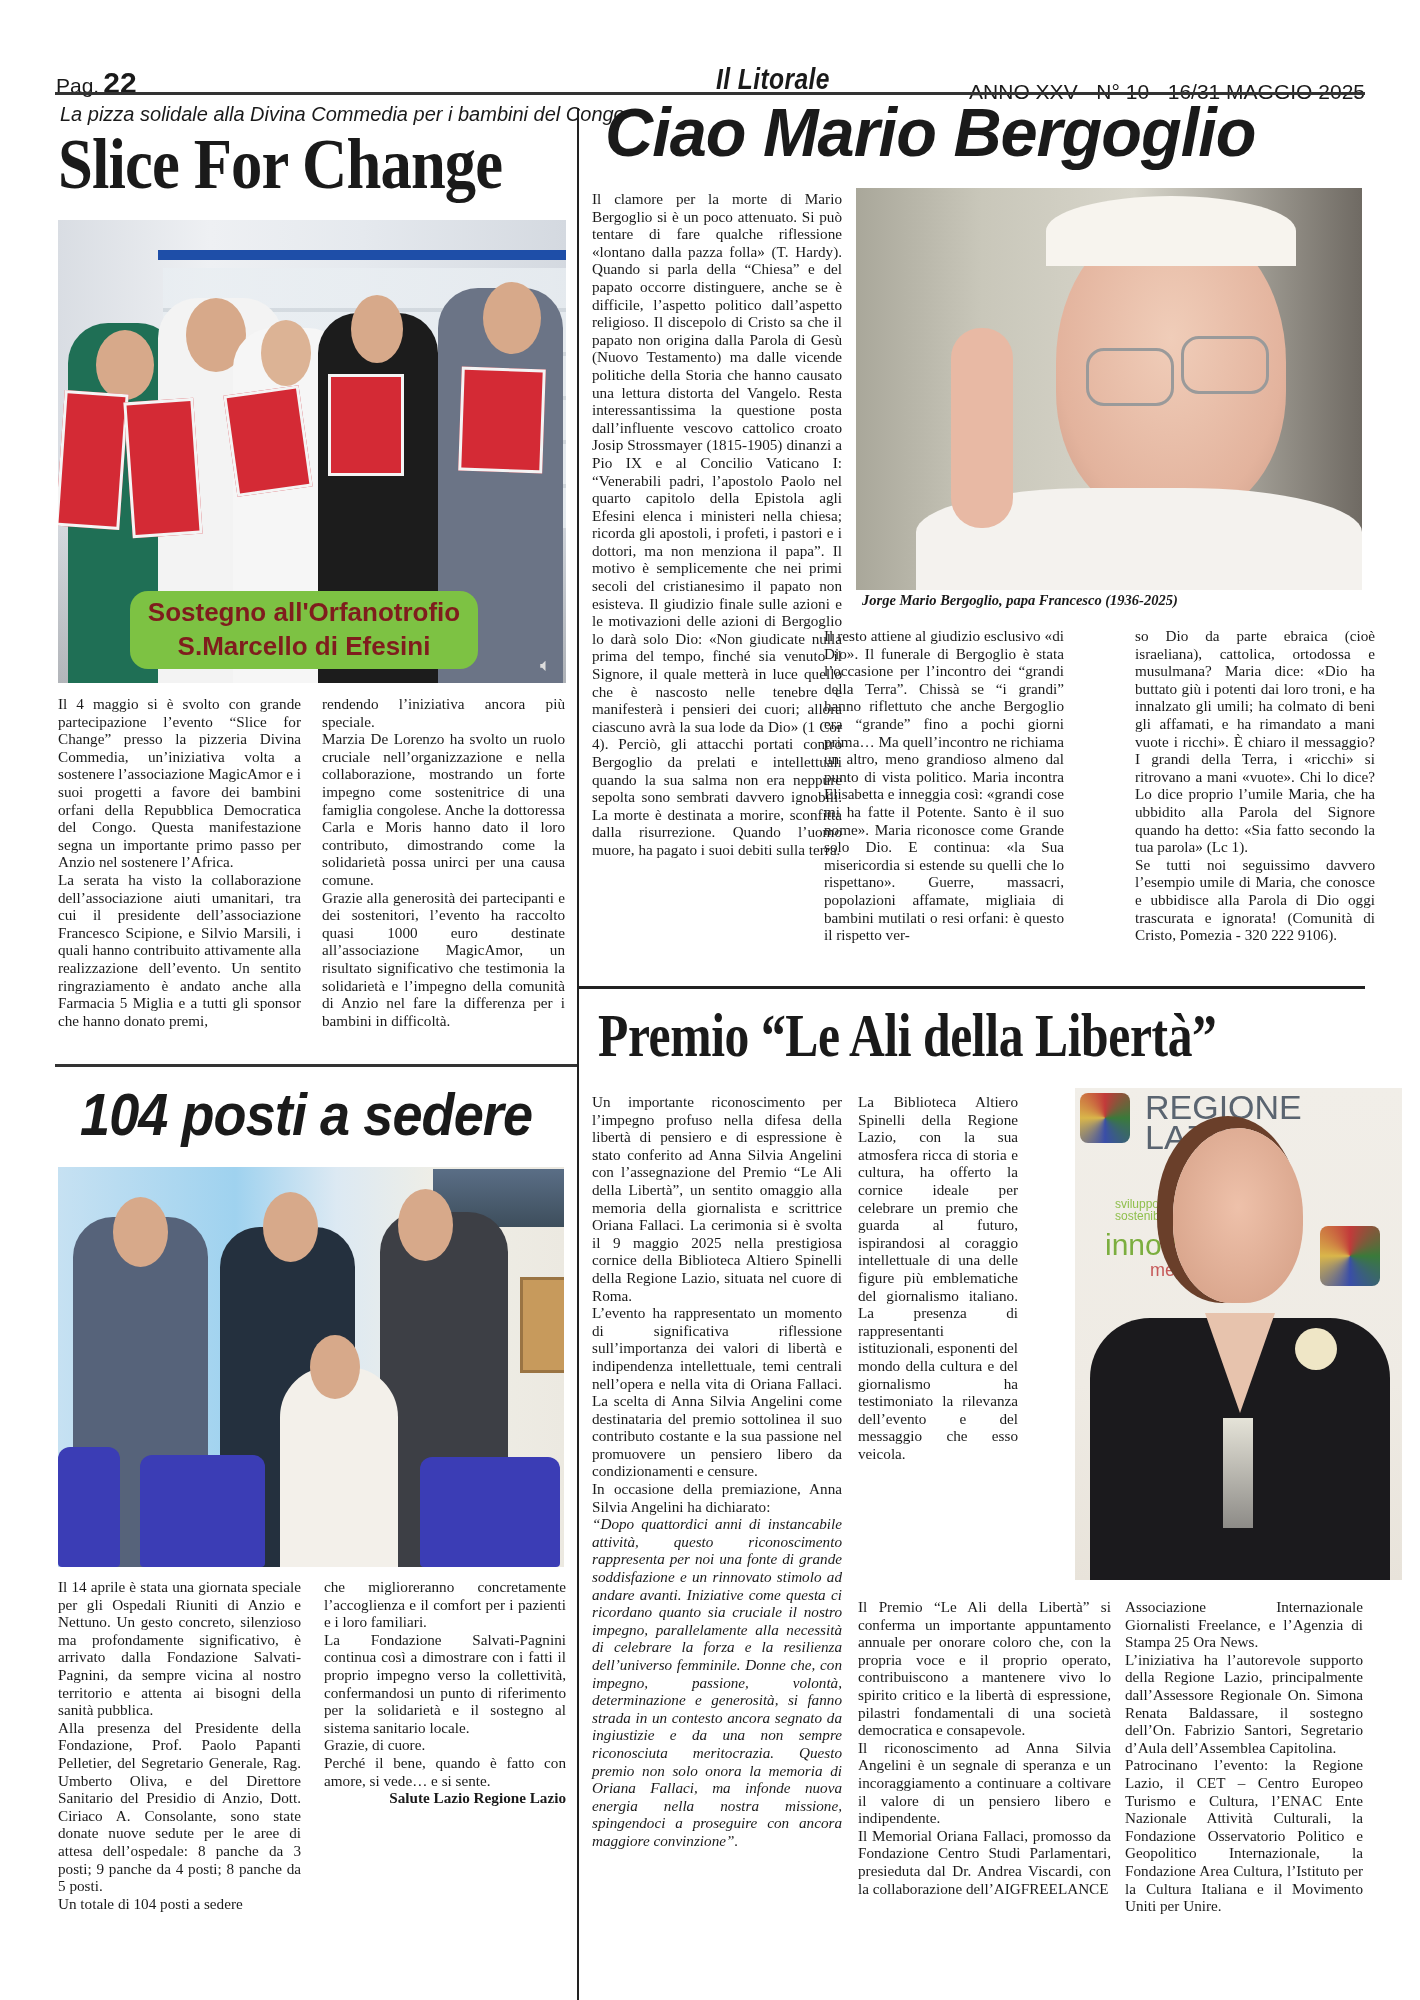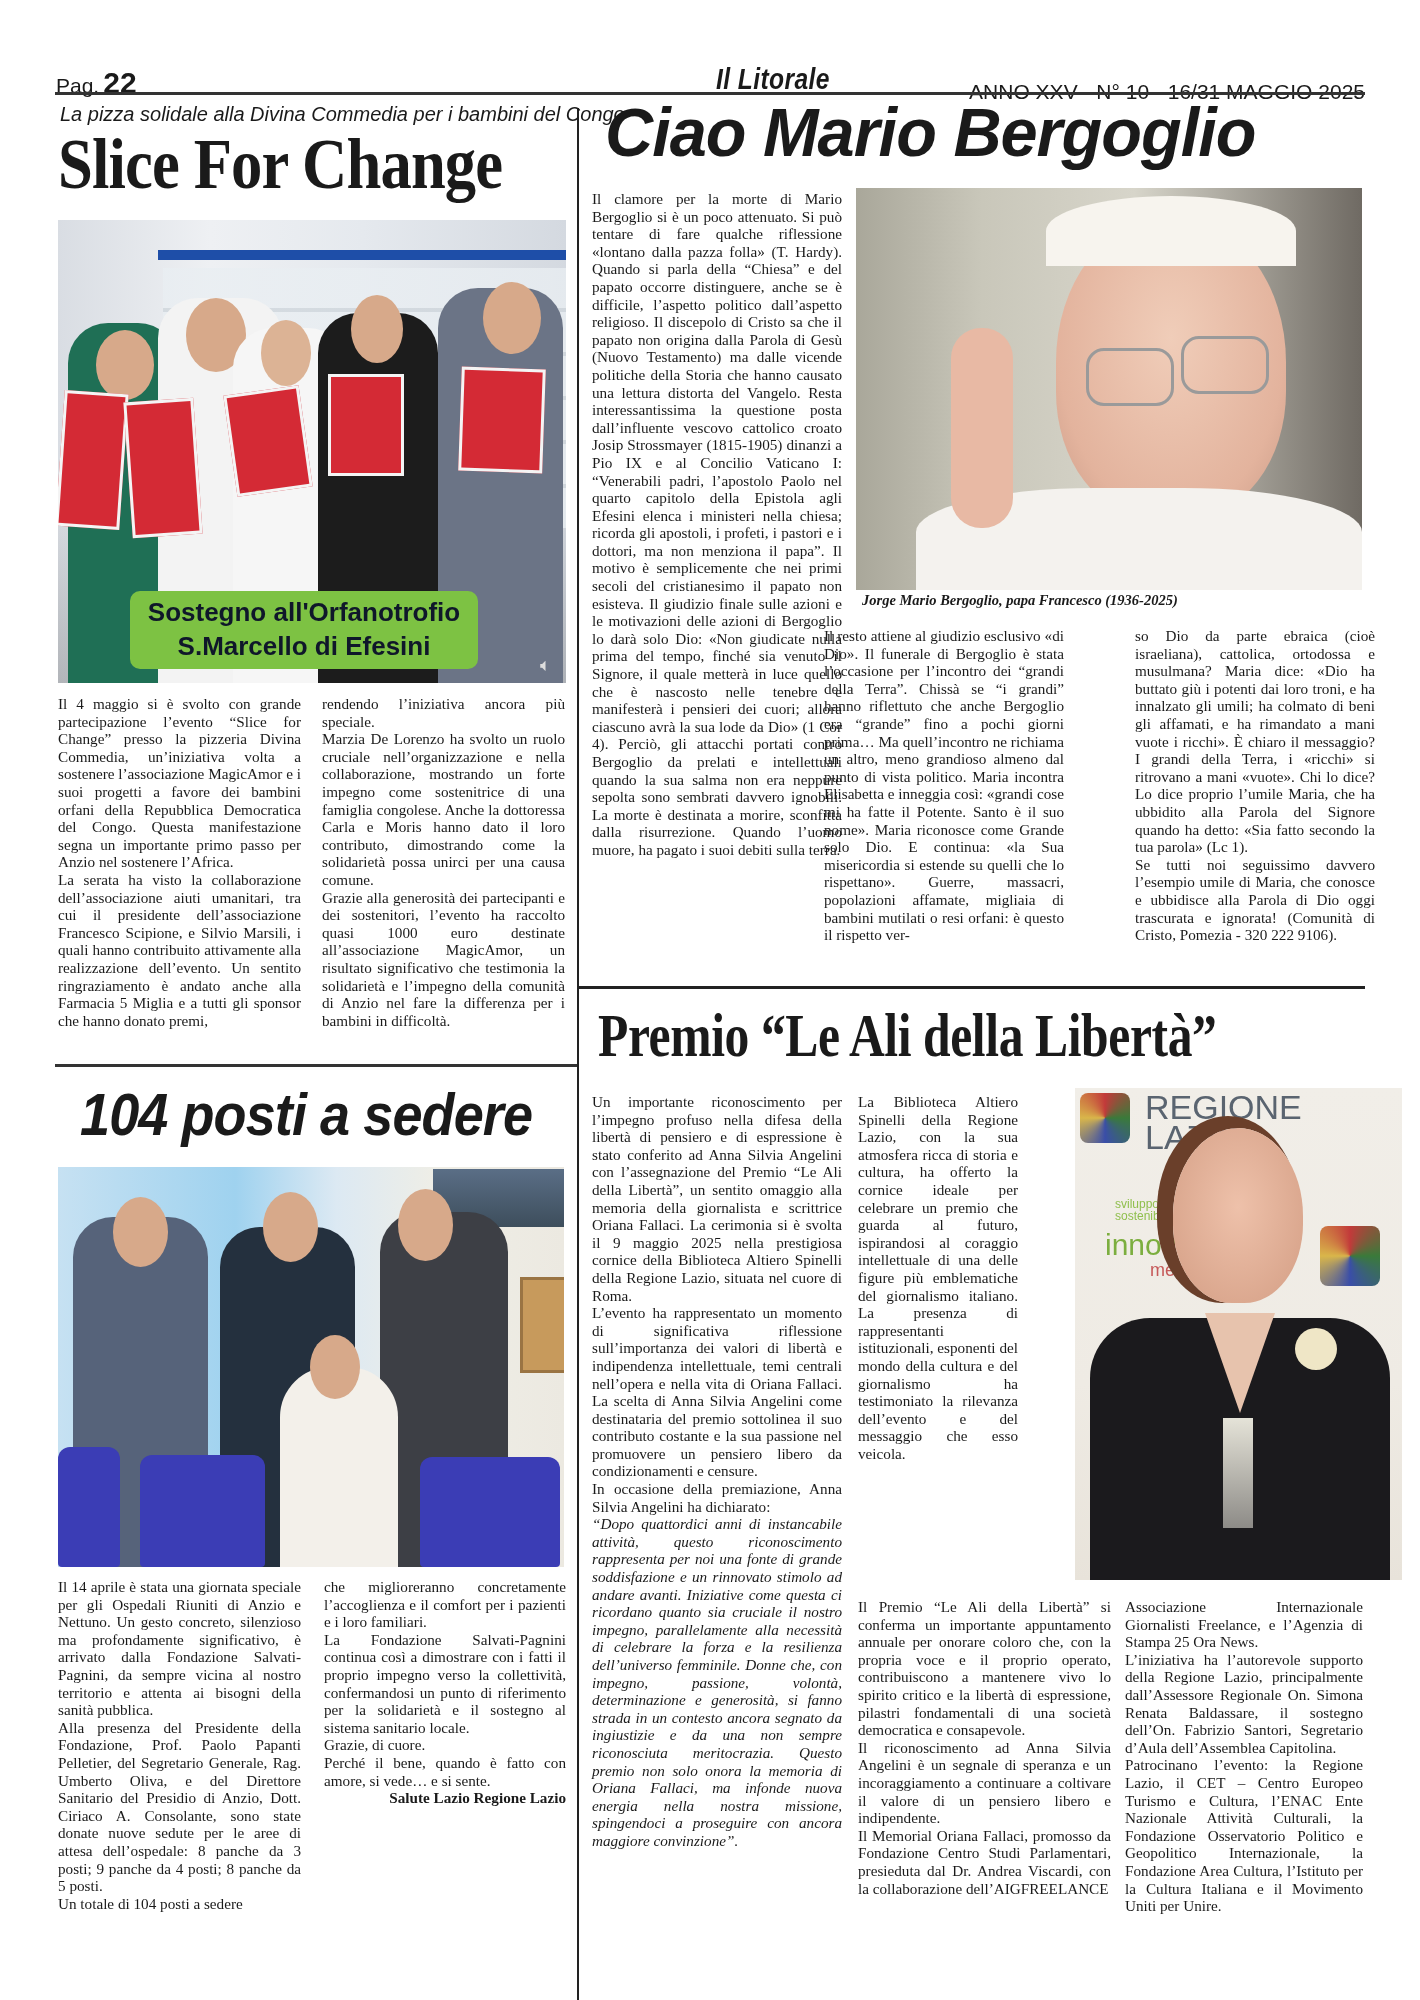--- a/index.html
+++ b/index.html
@@ -27,22 +27,22 @@
   
   .photo { overflow: hidden; }
   #slice-photo { left: 58px; top: 220px; width: 508px; height: 463px;
     background:
       linear-gradient(180deg, rgba(255,255,255,0) 0%, rgba(255,255,255,0) 60%, rgba(60,60,60,0.25) 100%),
       linear-gradient(90deg, #d9dde3 0%, #eef0f3 30%, #e5e9ee 60%, #d4d9e0 100%); }
   .shelf { position: absolute; left: 100px; right: 0; height: 10px; background: #1e4ea8; }
   .person { position: absolute; bottom: 0; border-radius: 40px 40px 0 0; }
   .head { position: absolute; border-radius: 50%; background: #d7a98a; }
   .poster { position: absolute; background: #d42a35; border: 3px solid #f4f4f4; }
-  #slice-banner { position: absolute; left: 72px; right: 88px; bottom: 14px; height: 74px; background: #7dc243; border-radius: 10px;
-    color: #0f172a; text-align: center; font-size: 26px; line-height: 34px; font-weight: bold; padding-top: 4px; }
+  #slice-banner { position: absolute; left: 72px; right: 88px; bottom: 14px; height: 74px; background: #7dc243; border-radius: 18px;
+    color: #7f1d1d; text-align: center; font-size: 26px; line-height: 34px; font-weight: bold; padding-top: 4px; }
   #mute-icon { position: absolute; right: 6px; bottom: 8px; width: 20px; height: 20px; color: #ddd; font-size: 18px; }
 
   
   #berg-title { left: 605px; top: 93px; font-size: 68px; font-weight: bold; font-style: italic; letter-spacing: -1px; transform: scaleX(0.98); transform-origin: left top; }
   #pope-photo { left: 856px; top: 188px; width: 506px; height: 402px;
     background: linear-gradient(90deg, #a9a79a 0%, #c9c7ba 25%, #d7d5ca 55%, #6f6a63 100%); }
   #pope-caption { left: 862px; top: 592px; font-size: 14.5px; font-weight: bold; font-style: italic; }
 
   
   #posti-title { left: 80px; top: 1080px; font-size: 60px; font-weight: bold; font-style: italic; letter-spacing: -1px; transform: scaleX(0.9); transform-origin: left top; }

